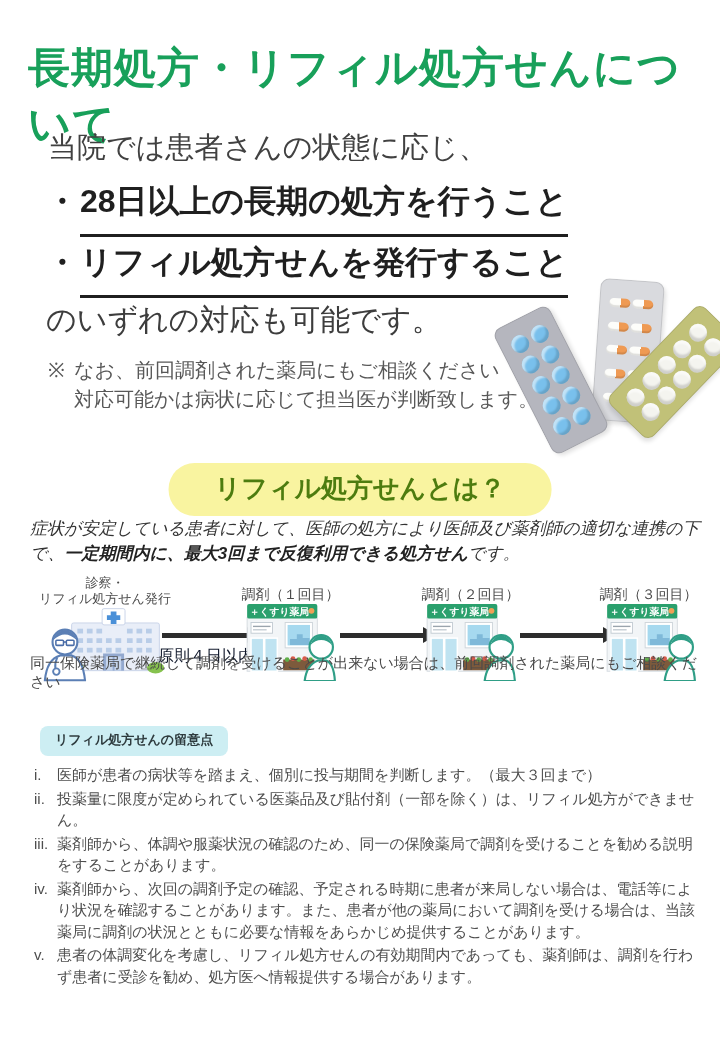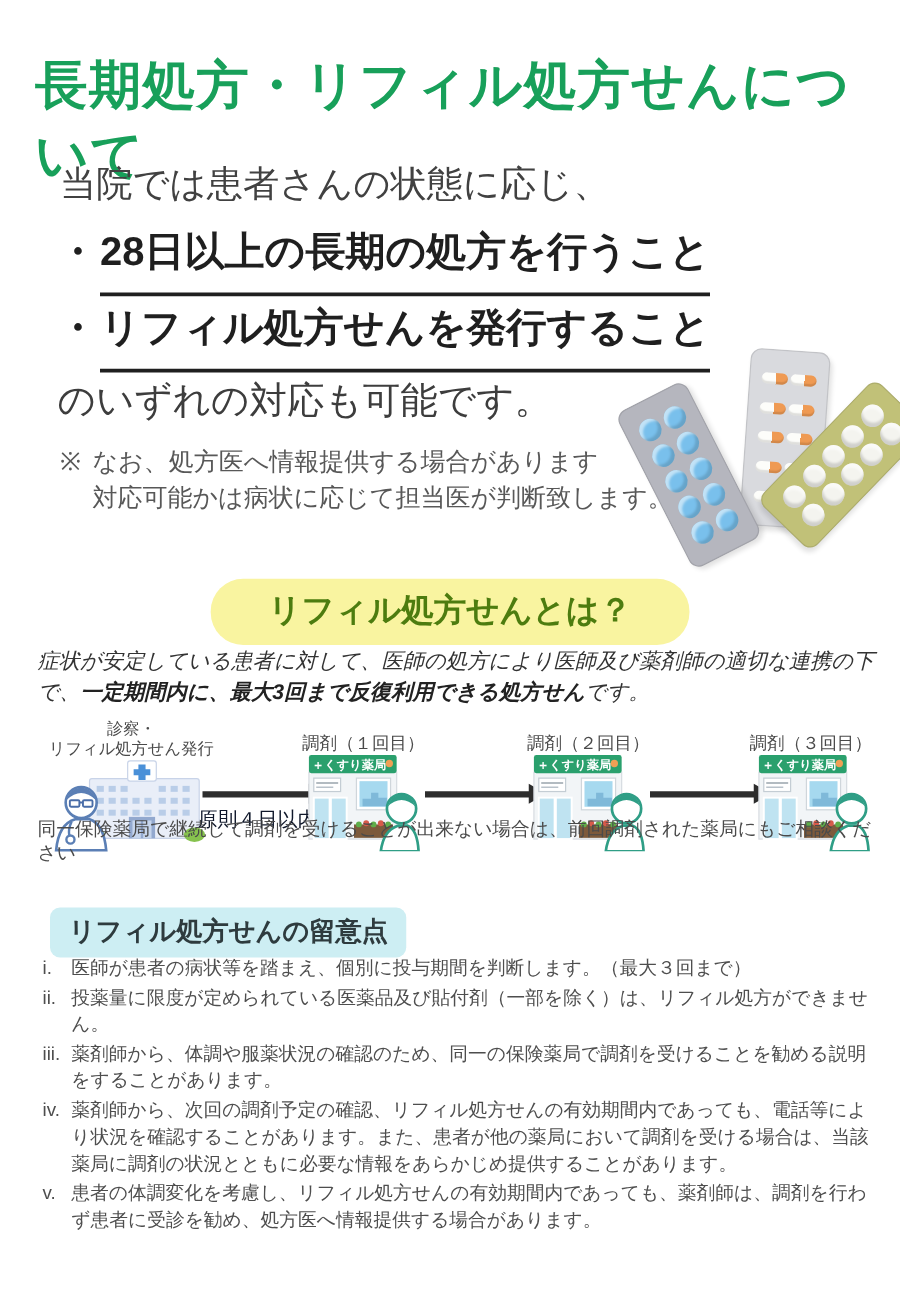--- a/index.html
+++ b/index.html
@@ -51,21 +51,21 @@
   .flow-label.dispense { font-size:14px; }
   .flow-icon { position:absolute; }
   .h-arrow { position:absolute; height:5px; background:#2d2d2d; }
   .h-arrow::after { content:""; position:absolute; right:-13px; top:-6px;
                     border-left:14px solid #2d2d2d; border-top:8px solid transparent; border-bottom:8px solid transparent; }
   .arrow-caption { position:absolute; font-size:16px; color:#0f172a; white-space:nowrap; }
   .flow-note { position:absolute; left:30px; top:654px; width:680px; font-size:15px; color:#4a4a4a; }
 
   
   .cyan-badge { position:absolute; left:40px; top:726px; background:#cdeef3; border-radius:8px;
-                padding:5px 15px 7px; font-size:21px; font-weight:bold; color:#2e3b3e; }
+                padding:5px 15px 7px; font-size:13px; font-weight:bold; color:#2e3b3e; }
   .cautions { position:absolute; left:34px; top:764px; width:662px; }
   .citem { display:flex; font-size:15px; line-height:21.5px; color:#4e4e4e; margin-bottom:2px; }
   .citem .num { flex:none; min-width:23px; }
 </style>
 </head>
 <body>
 
 <div class="page">
 
   <h1 class="title">長期処方・リフィル処方せんについて</h1>
@@ -76,21 +76,21 @@
   </p>
   <p class="bullet bullet2">
     <span class="mark">・</span><span class="u">リフィル処方せんを発行すること</span>
   </p>
 
   <p class="outro">のいずれの対応も可能です。</p>
 
   <div class="note">
     <span class="nmark">※</span>
     <span>
-      <span>なお、処方医へ情報提供する場合があります</span><br>
+      <span>なお、前回調剤された薬局にもご相談ください</span><br>
       <span>対応可能かは病状に応じて担当医が判断致します。</span>
     </span>
   </div>
 
   <div class="pills">
     <div class="pack pack-light">
       <span class="capsule"></span>
         <span class="capsule"></span>
         <span class="capsule"></span>
         <span class="capsule"></span>
@@ -285,21 +285,21 @@
     <div class="citem">
       <span class="num">ii.</span>
       <span class="txt">投薬量に限度が定められている医薬品及び貼付剤（一部を除く）は、リフィル処方ができません。</span>
     </div>
     <div class="citem">
       <span class="num">iii.</span>
       <span class="txt">薬剤師から、体調や服薬状況の確認のため、同一の保険薬局で調剤を受けることを勧める説明をすることがあります。</span>
     </div>
     <div class="citem">
       <span class="num">iv.</span>
-      <span class="txt">薬剤師から、次回の調剤予定の確認、リフィル処方せんの有効期間内であっても、電話等により状況を確認することがあります。また、患者が他の薬局において調剤を受ける場合は、当該薬局に調剤の状況とともに必要な情報をあらかじめ提供することがあります。</span>
+      <span class="txt">薬剤師から、次回の調剤予定の確認、予定される時期に患者が来局しない場合は、電話等により状況を確認することがあります。また、患者が他の薬局において調剤を受ける場合は、当該薬局に調剤の状況とともに必要な情報をあらかじめ提供することがあります。</span>
     </div>
     <div class="citem">
       <span class="num">v.</span>
       <span class="txt">患者の体調変化を考慮し、リフィル処方せんの有効期間内であっても、薬剤師は、調剤を行わず患者に受診を勧め、処方医へ情報提供する場合があります。</span>
     </div>
   </div>
 
 </div>
 
 </body></html>

